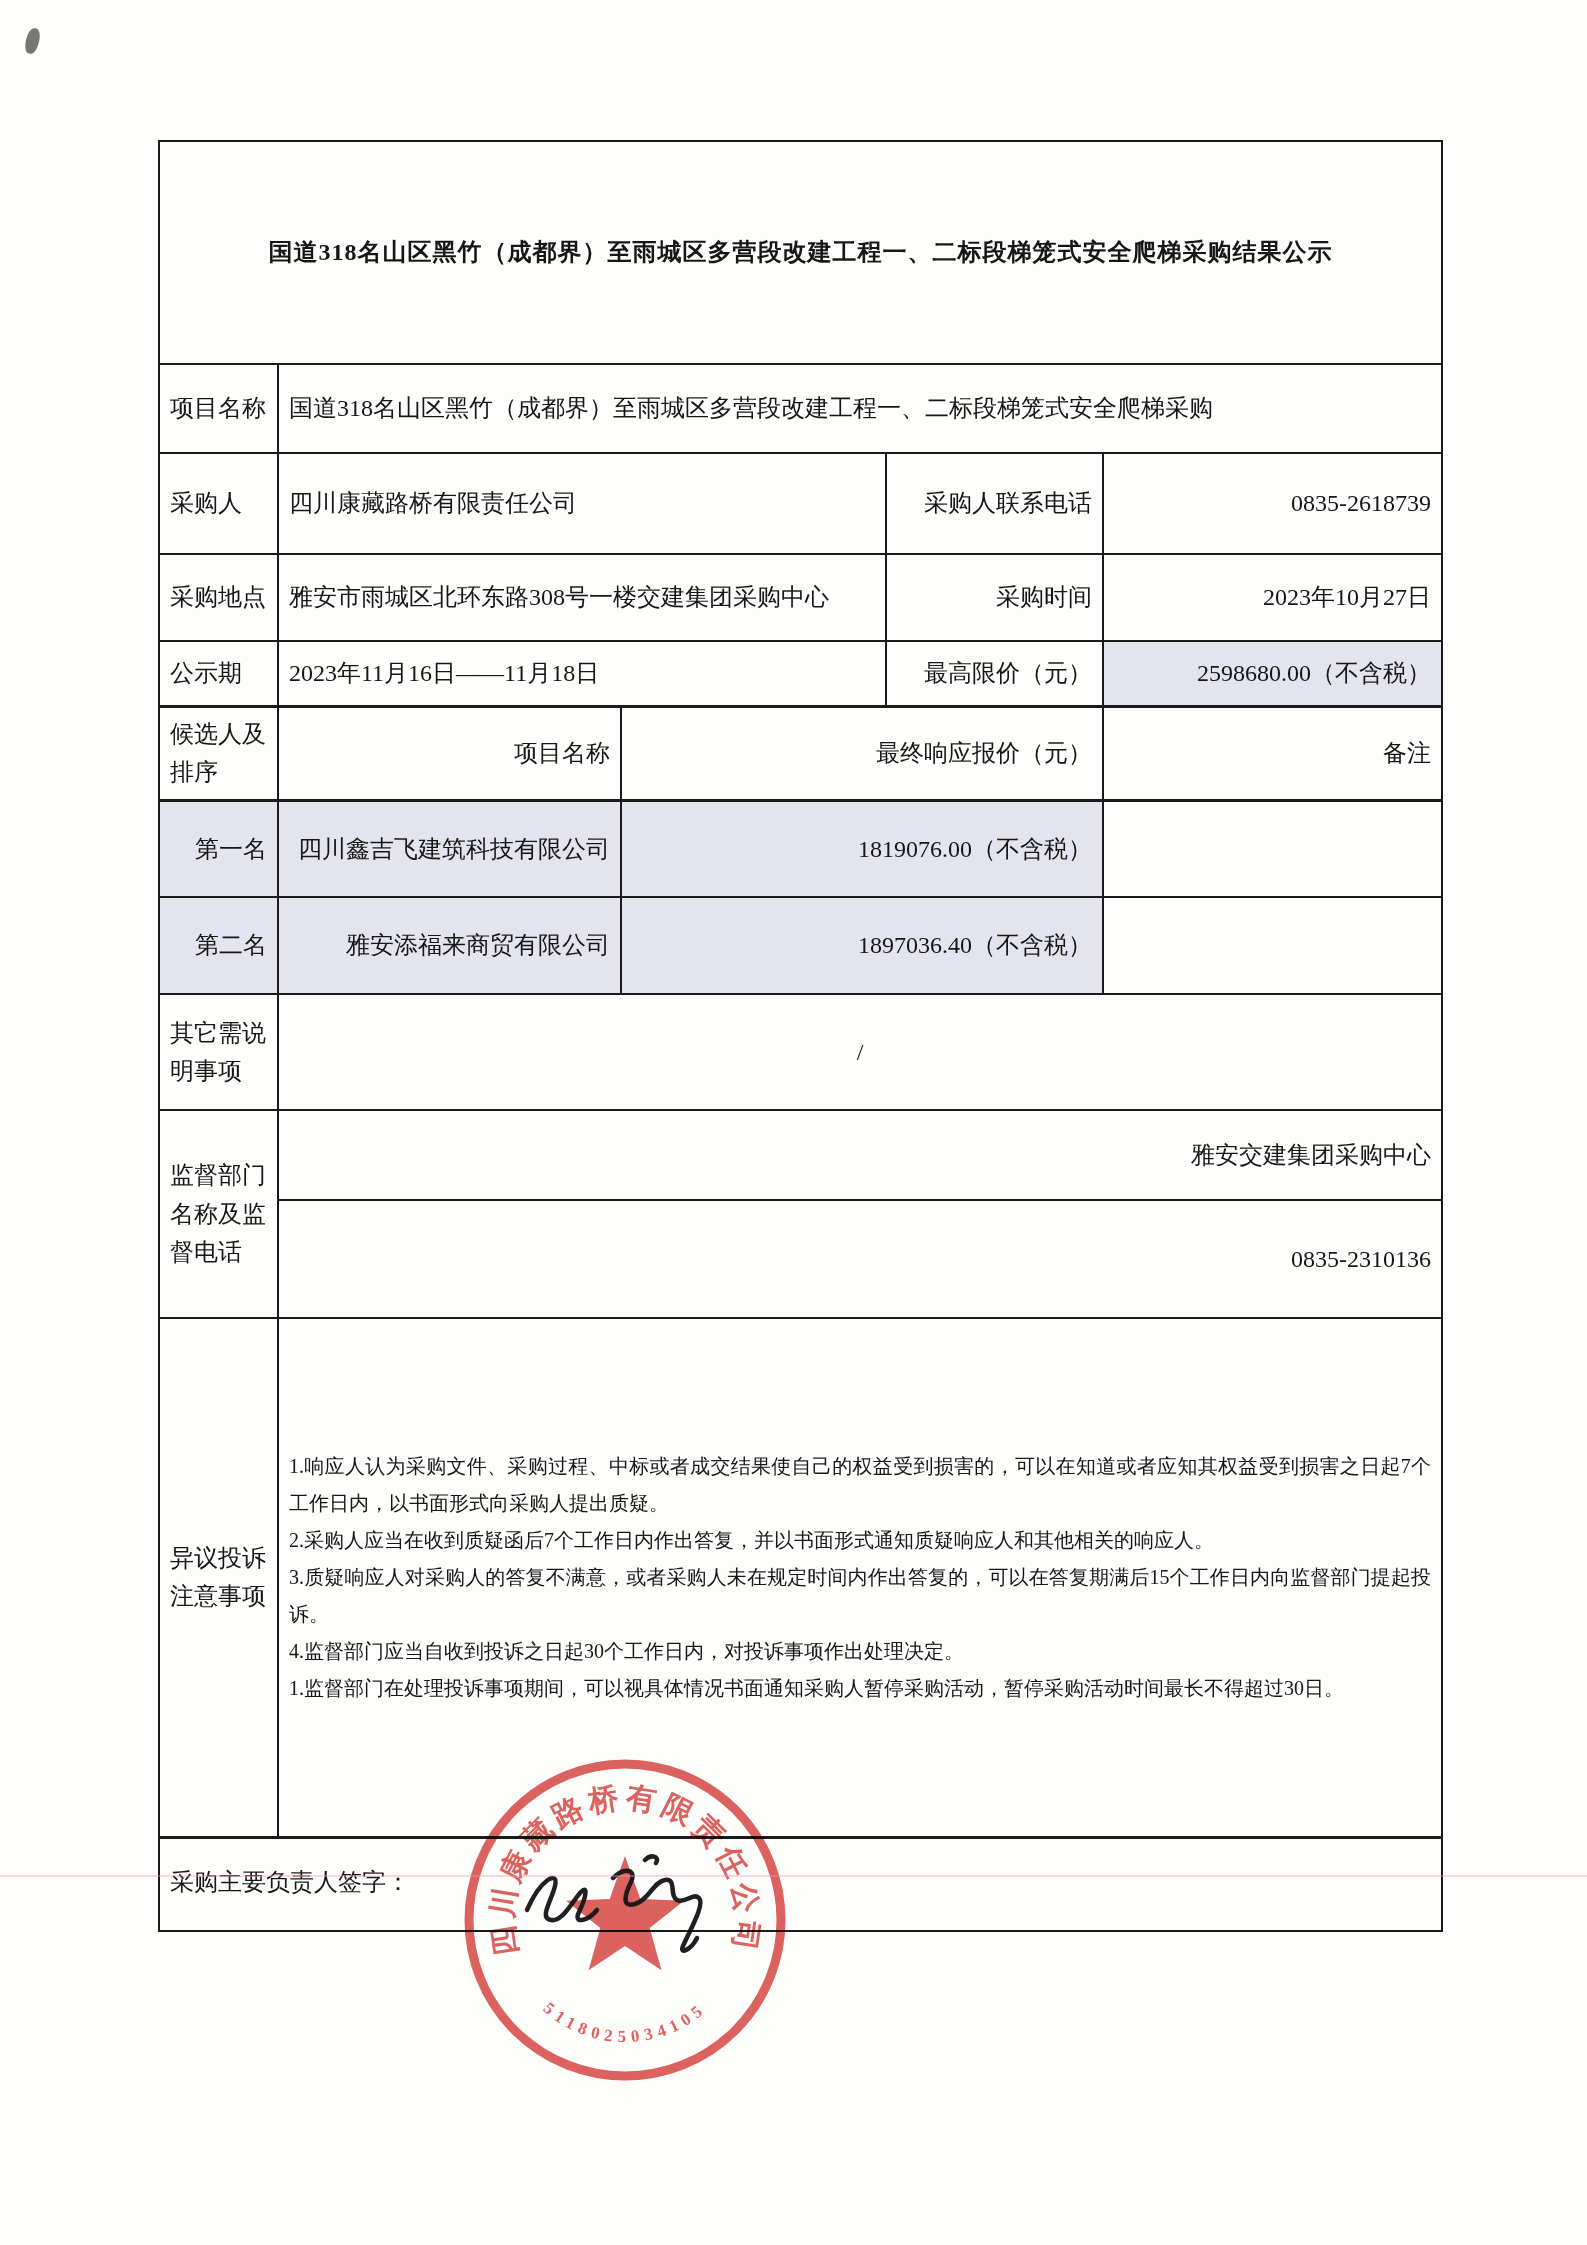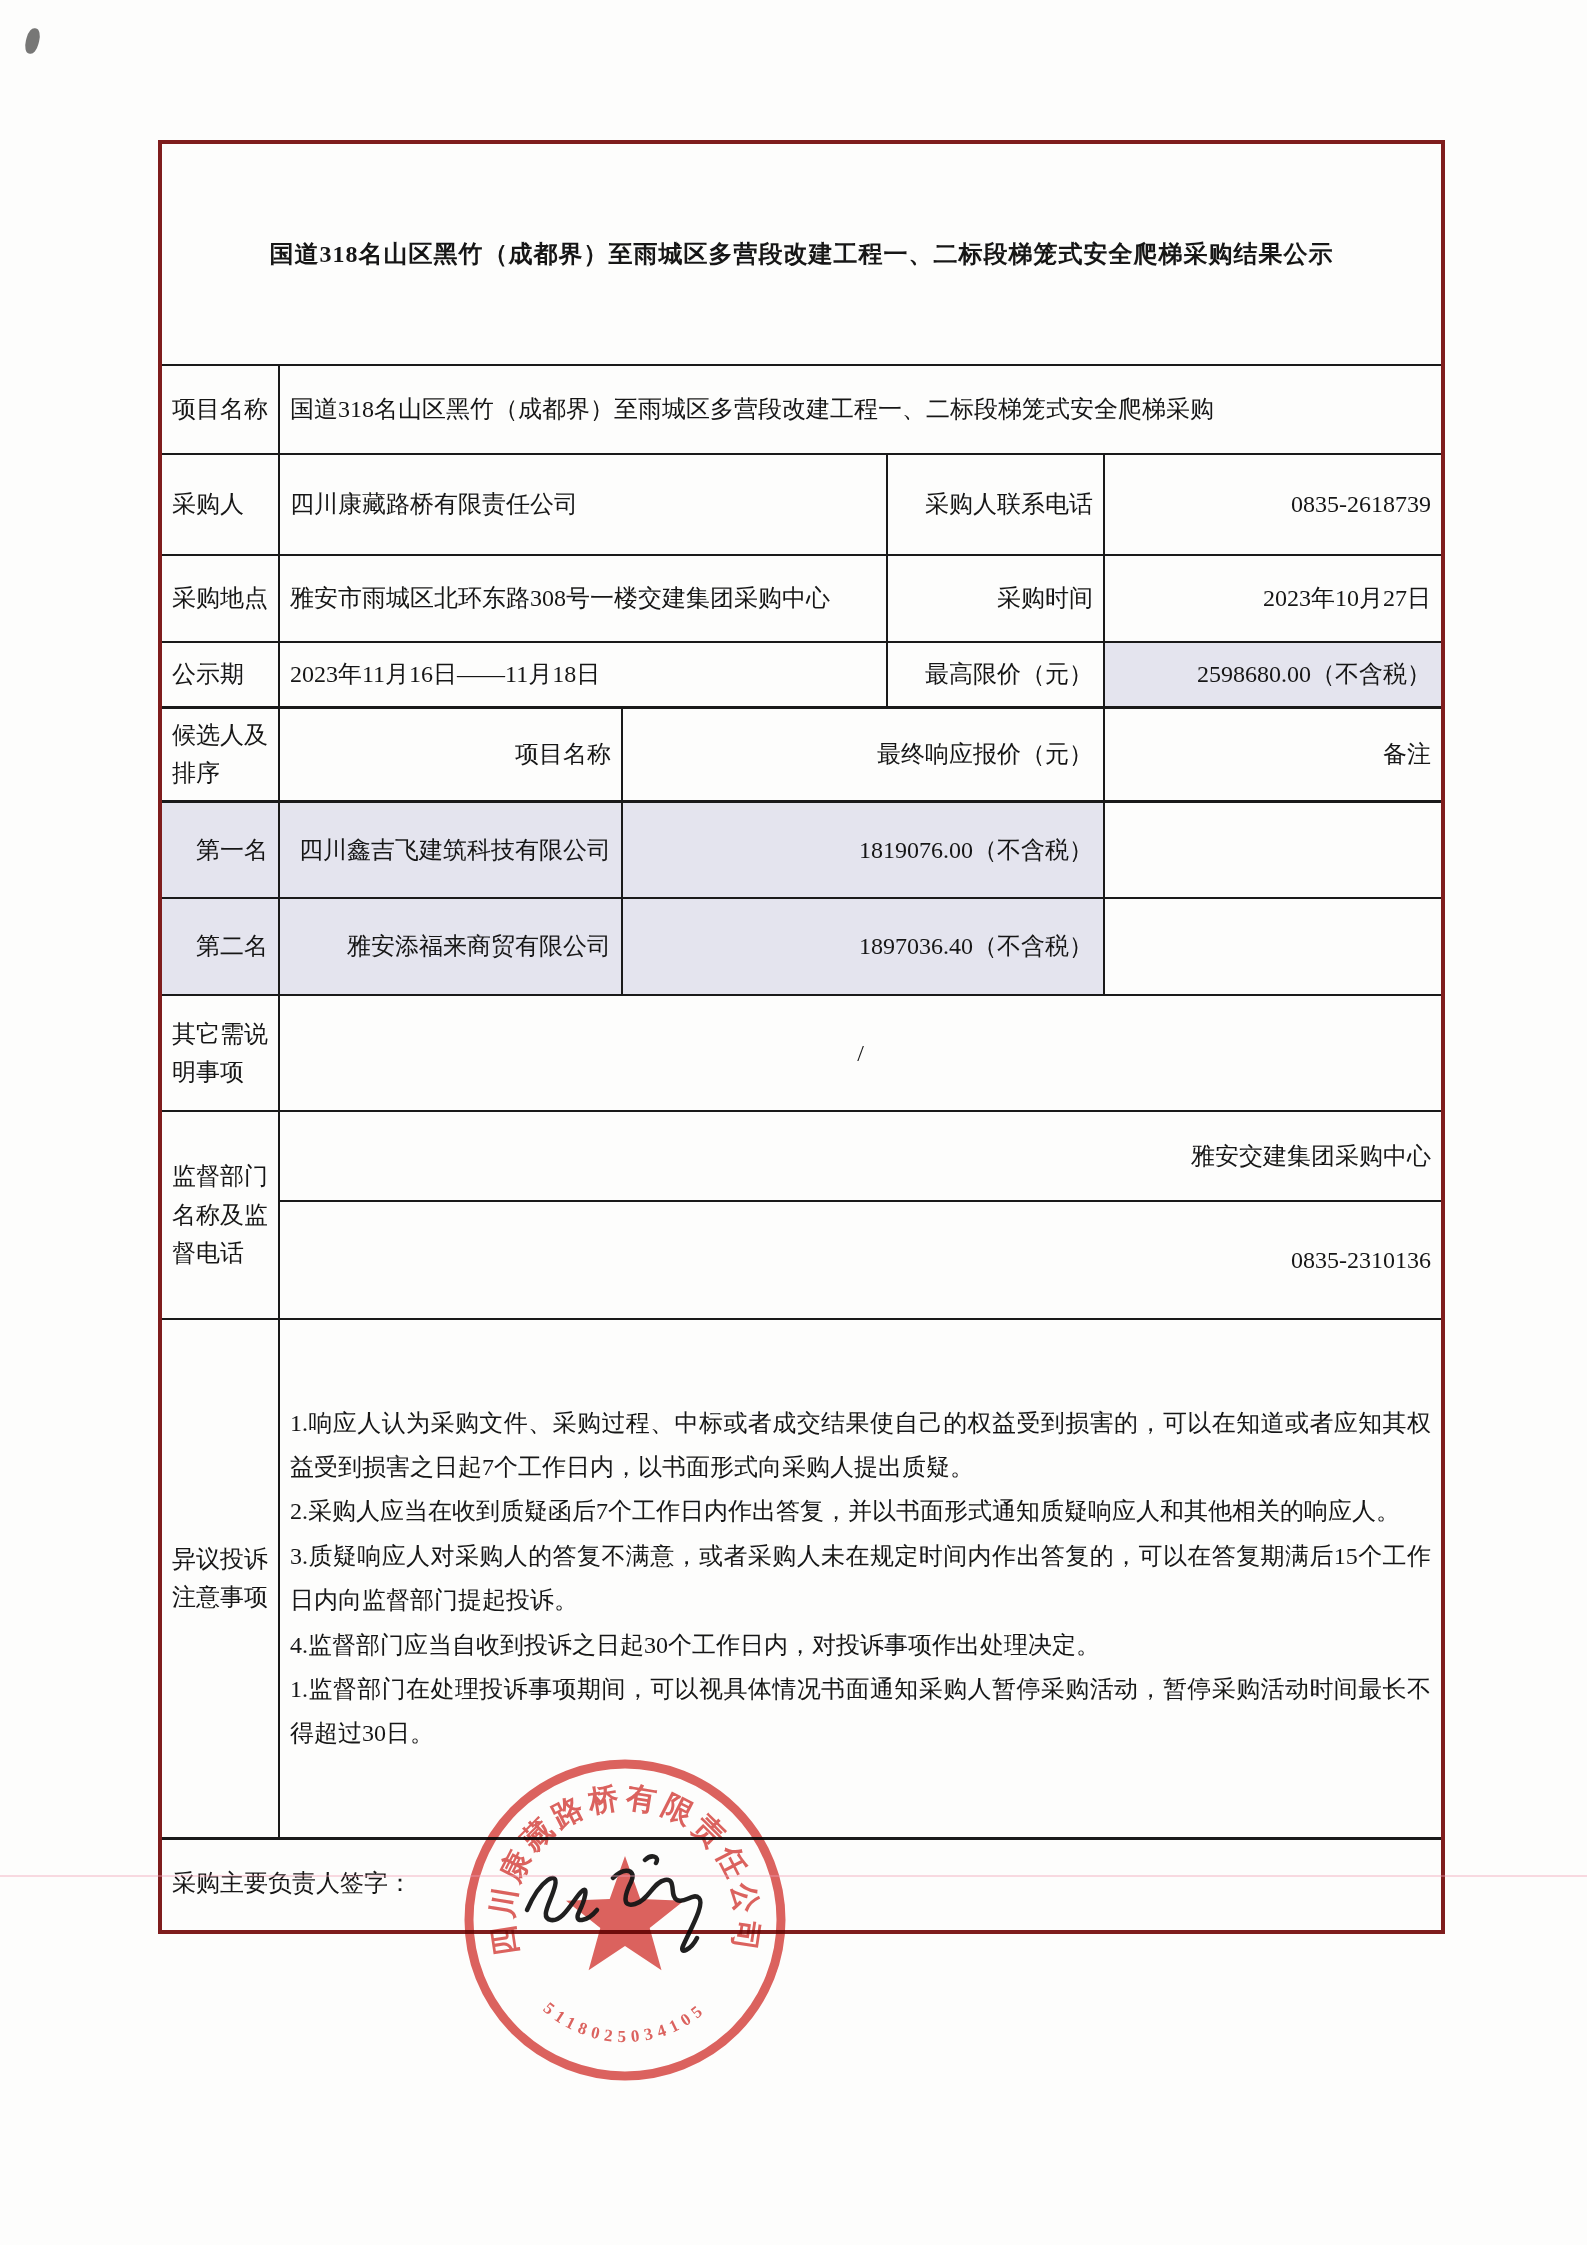--- a/index.html
+++ b/index.html
@@ -20,21 +20,21 @@
   }
   .scan-pink-line{
     position:absolute;left:0;top:1875px;width:100%;height:2px;
     background:rgba(240,158,178,.38);pointer-events:none;
   }
 
   
   table.doc{
     position:absolute;left:158px;top:140px;width:1283px;
     border-collapse:collapse;table-layout:fixed;
-    border:4px solid #7f1d1d;
+    border:1px solid #7f1d1d;
   }
   table.doc td{
     border:2px solid #1a1a1a;
     font-size:24px;line-height:1.6;
     vertical-align:middle;
     padding:2px 10px;
     word-break:break-all;
     overflow:hidden;
   }
   td.title-cell{
@@ -42,21 +42,21 @@
     line-height:1.8;letter-spacing:1px;padding:0 125px;
   }
   td.lbl{font-size:25px;padding:2px 14px 2px 10px;line-height:1.7;}
   td.center{text-align:right;}
   td.val-left{padding-left:14px;}
   td.addr{padding:2px 70px 2px 14px;line-height:1.7;margin-top:7px;}
   td.hl{background:#e4e4ee;}
   td.slash-cell{text-align:center;font-size:26px;}
   tr.thickline td{border-bottom-width:3px;}
   td.objection-text{padding:6px 14px;text-align:justify;}
-  td.objection-text p{margin:0;line-height:1.85;font-size:24px;}
+  td.objection-text p{margin:0;line-height:1.85;font-size:20px;}
   td.sign-cell{font-size:25px;padding-left:18px;font-family:Liberation Mono, monospace;}
 
   
   .stamp{
     position:absolute;left:455px;top:1750px;width:340px;height:340px;
     mix-blend-mode:multiply;pointer-events:none;
   }
   .stamp svg{display:block;width:340px;height:340px;}
 </style>
 </head>

